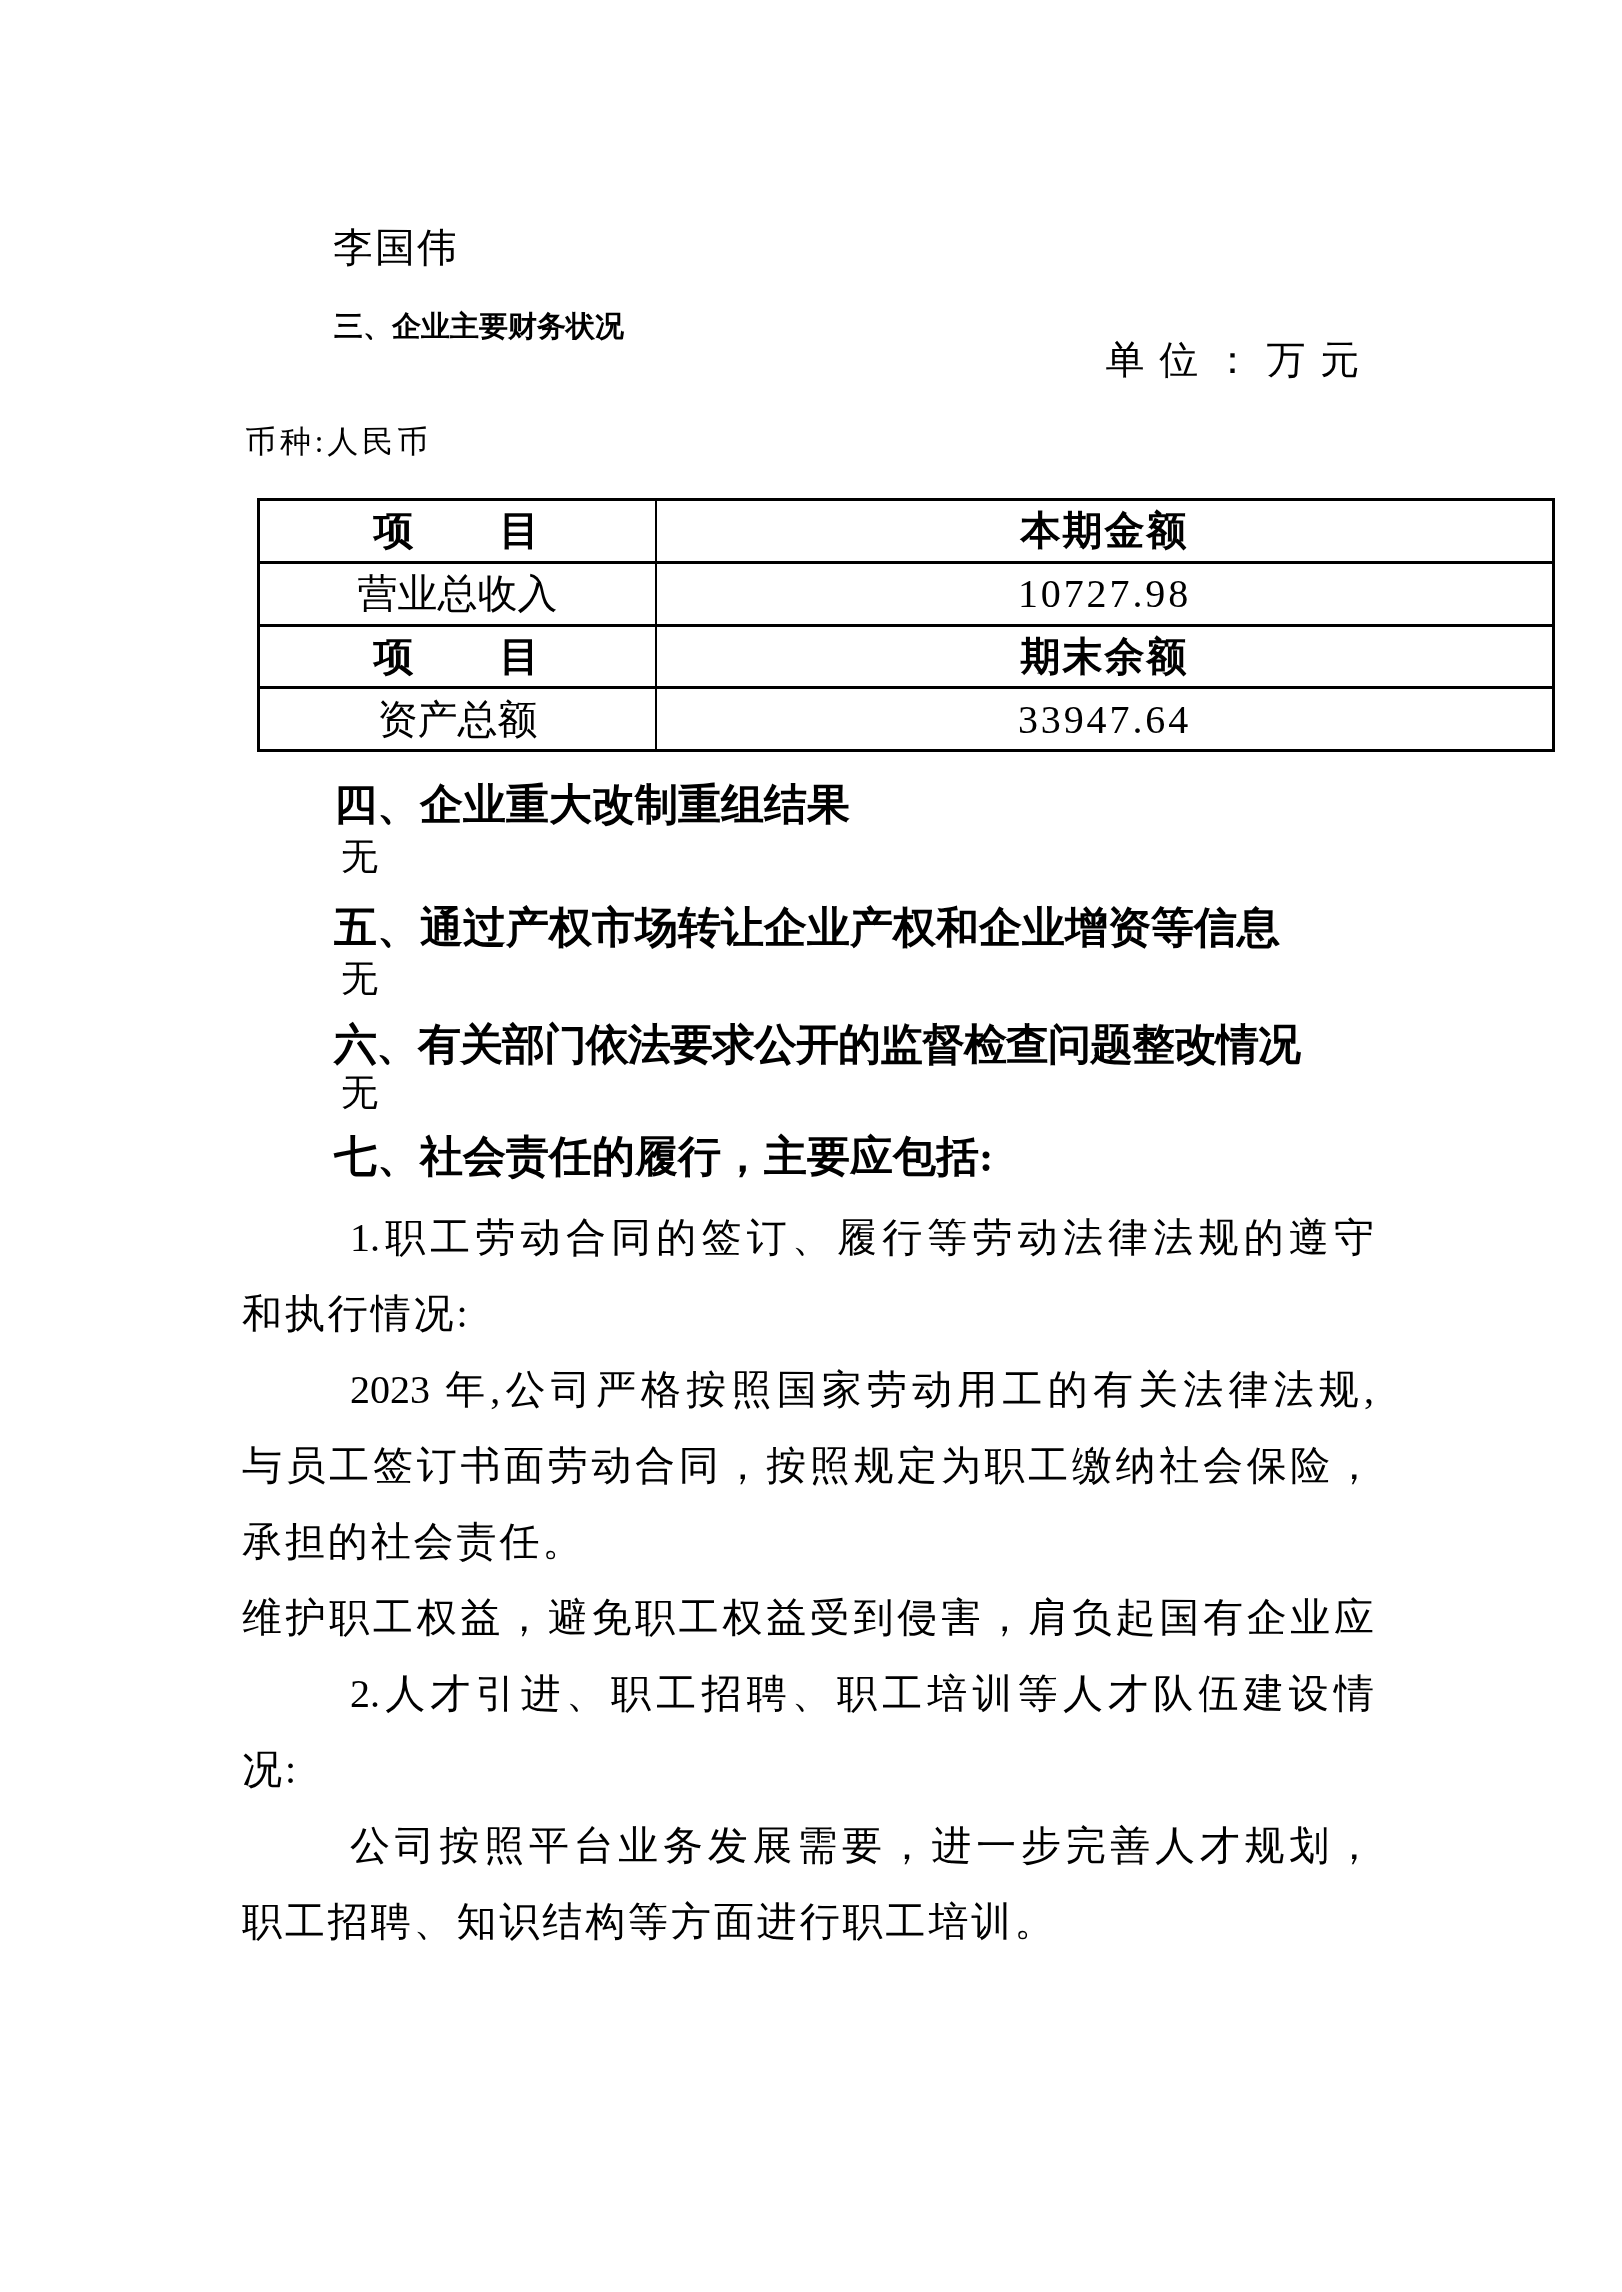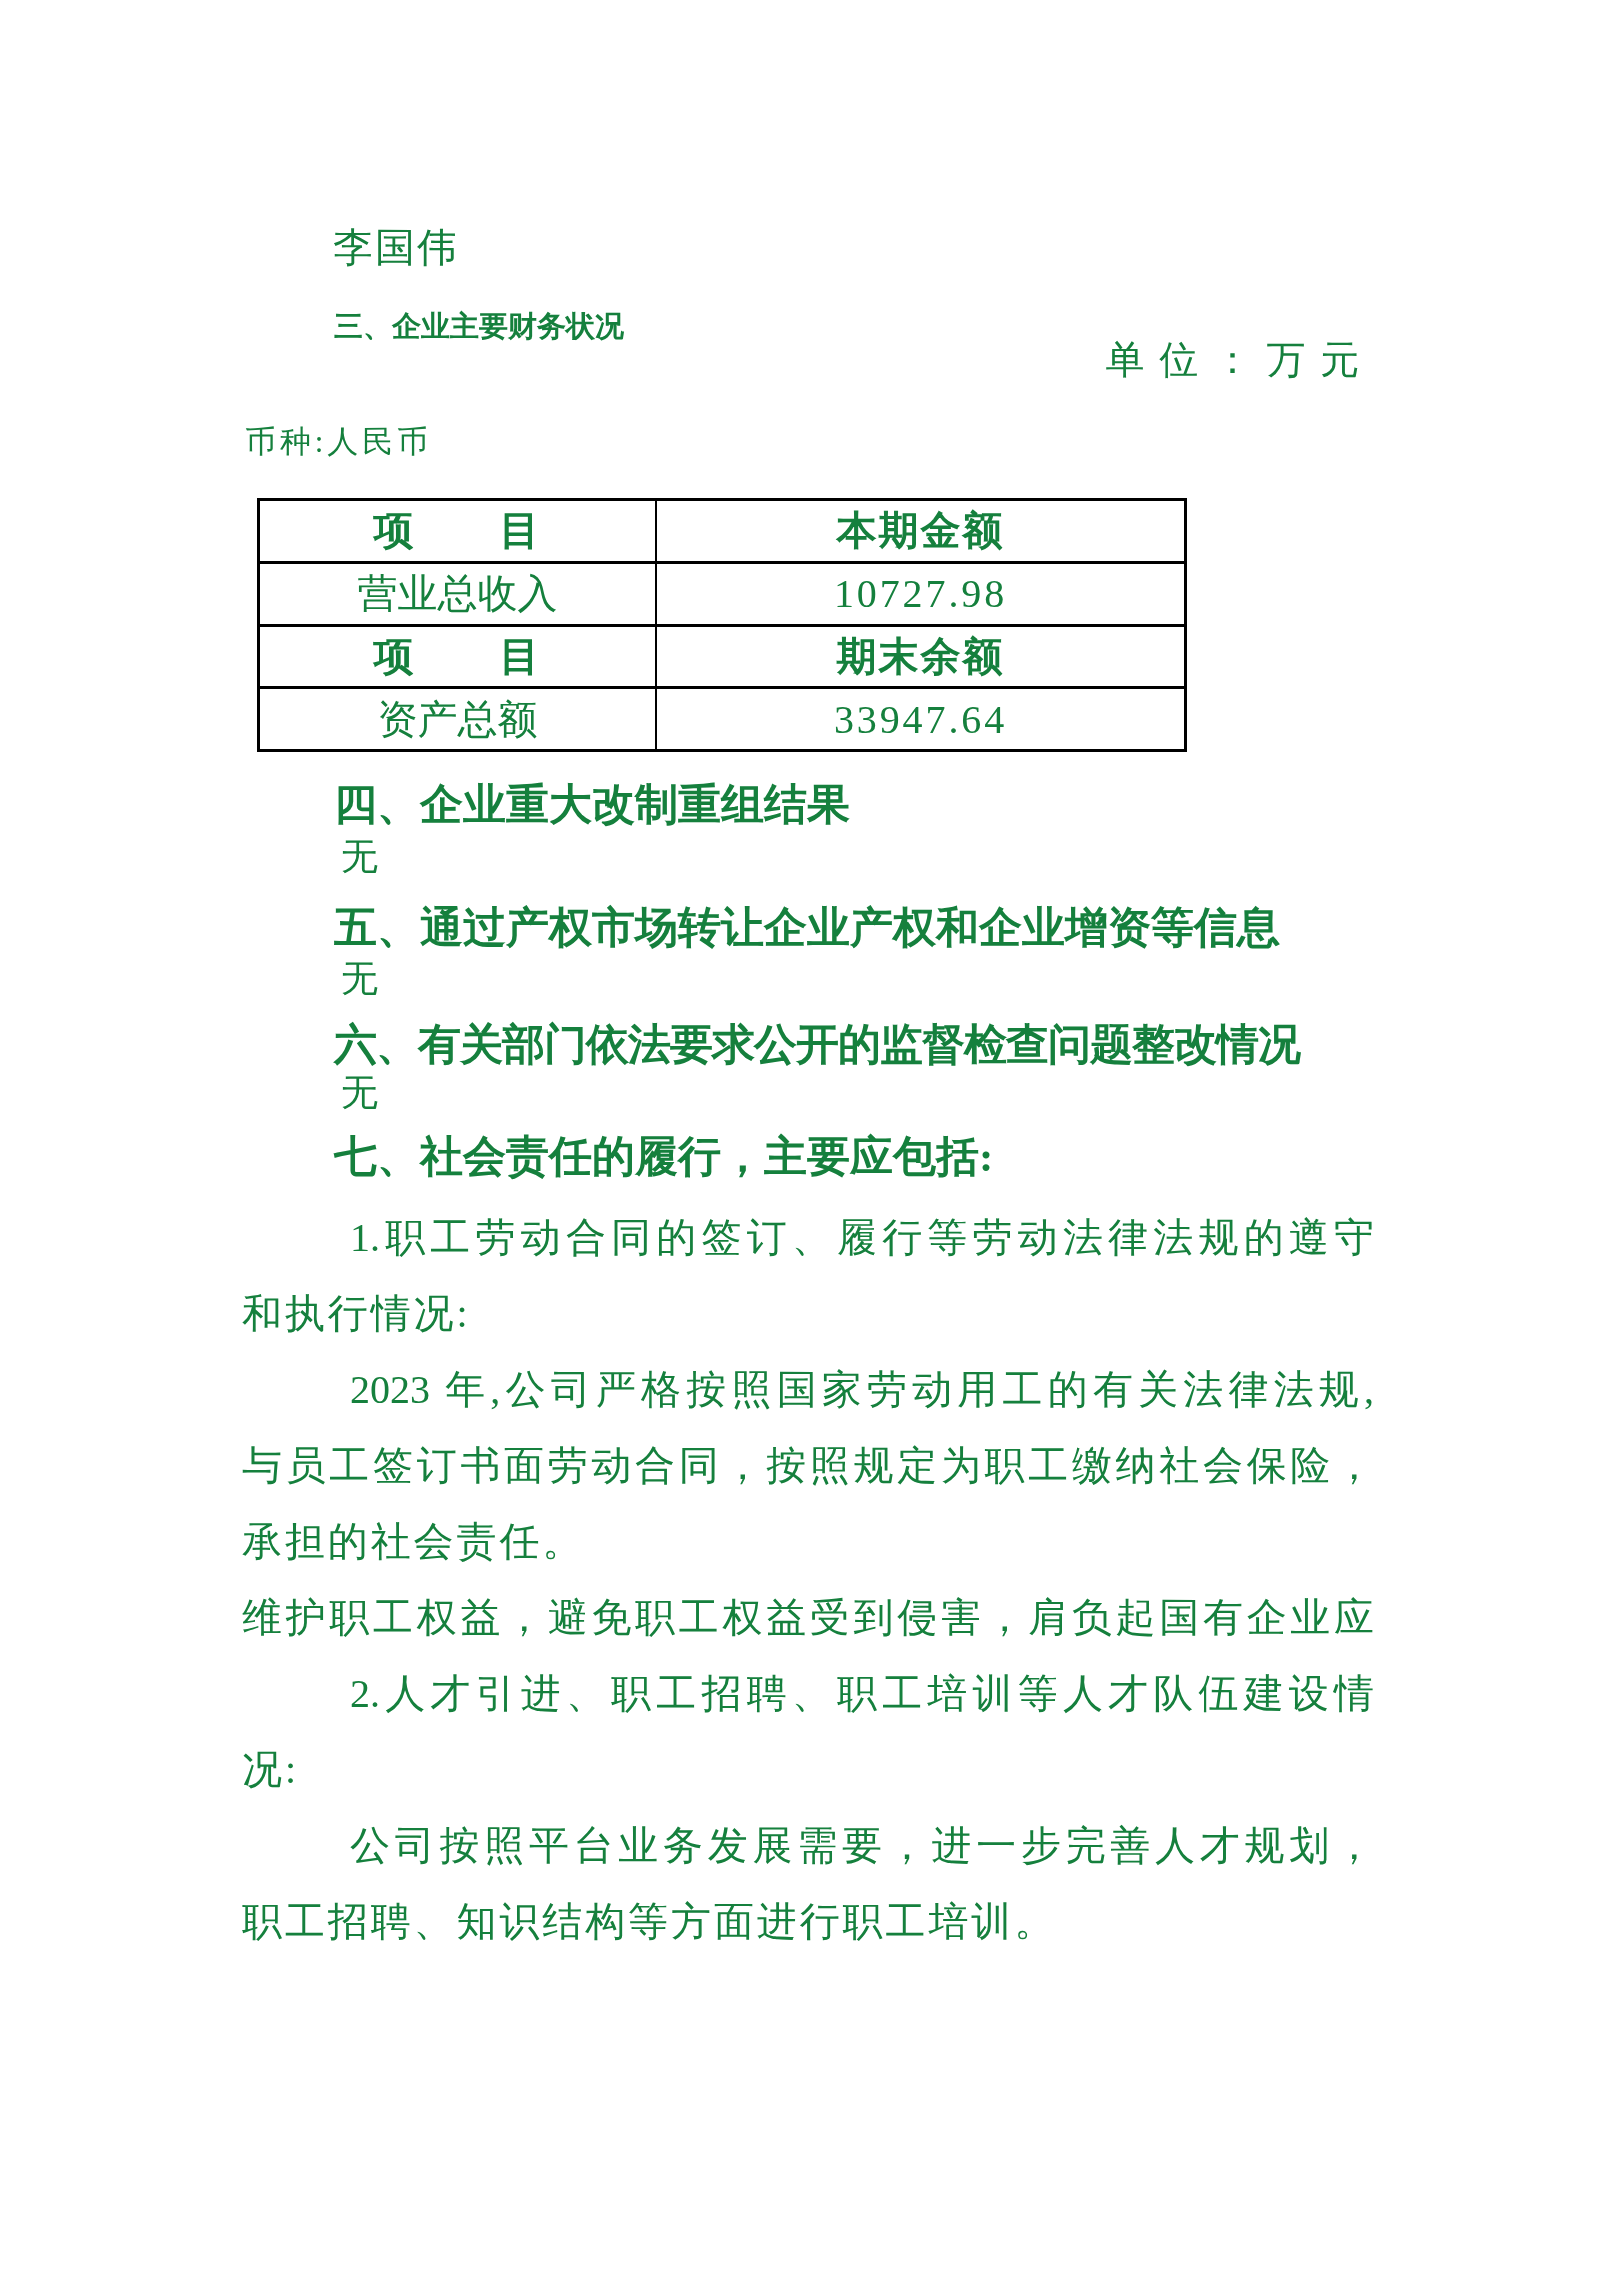--- a/index.html
+++ b/index.html
@@ -1,32 +1,32 @@
 <!DOCTYPE html>
 <html><head>
 <meta charset="utf-8">
 <style>
   html,body{margin:0;padding:0;}
   body{background:#ffffff;}
   .page{
     position:relative;
     width:1622px;height:2293px;
     background:#ffffff;
-    color:#15803d;
+    color:#000000;
     font-family:"Liberation Serif","DejaVu Serif",serif;
     overflow:hidden;
   }
   .abs{position:absolute;}
   .name{left:333px;top:220px;font-size:40px;letter-spacing:2px;}
   .h3t{left:334px;top:275px;font-size:29px;font-weight:bold;letter-spacing:0px;margin-top:32px;}
   .unit{top:333px;right:248px;font-size:39px;letter-spacing:14.7px;}
   .curr{left:245px;top:421px;font-size:31px;letter-spacing:3.9px;}
 
   .fin-table{
-    left:257px;top:498px;width:930px;height:254px;
+    left:257px;top:498px;width:1298px;height:254px;
     border:3.9px solid #000;box-sizing:border-box;
     display:flex;flex-direction:column;
   }
   .trow{display:flex;flex:1 1 0;border-bottom:3.9px solid #000;}
   .trow:last-child{border-bottom:none;}
   .tcell{display:flex;align-items:center;justify-content:center;font-size:40px;}
   .tc1{width:397px;border-right:2.9px solid #000;box-sizing:border-box;}
   .tc2{flex:1;}
   .thead .tcell{font-weight:bold;letter-spacing:2px;}
   .tnum{letter-spacing:2.9px;}

